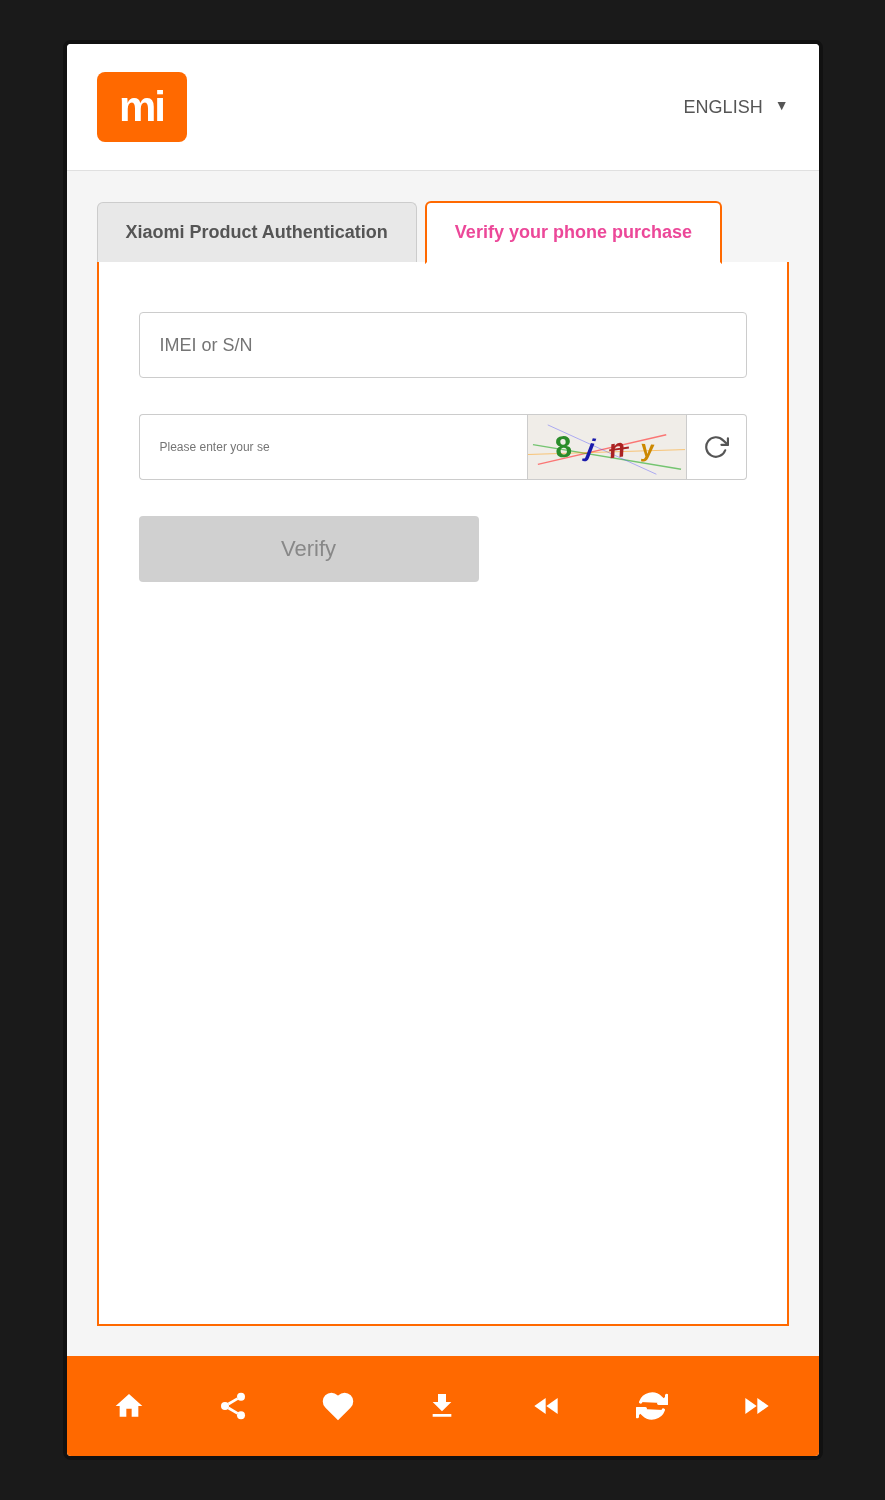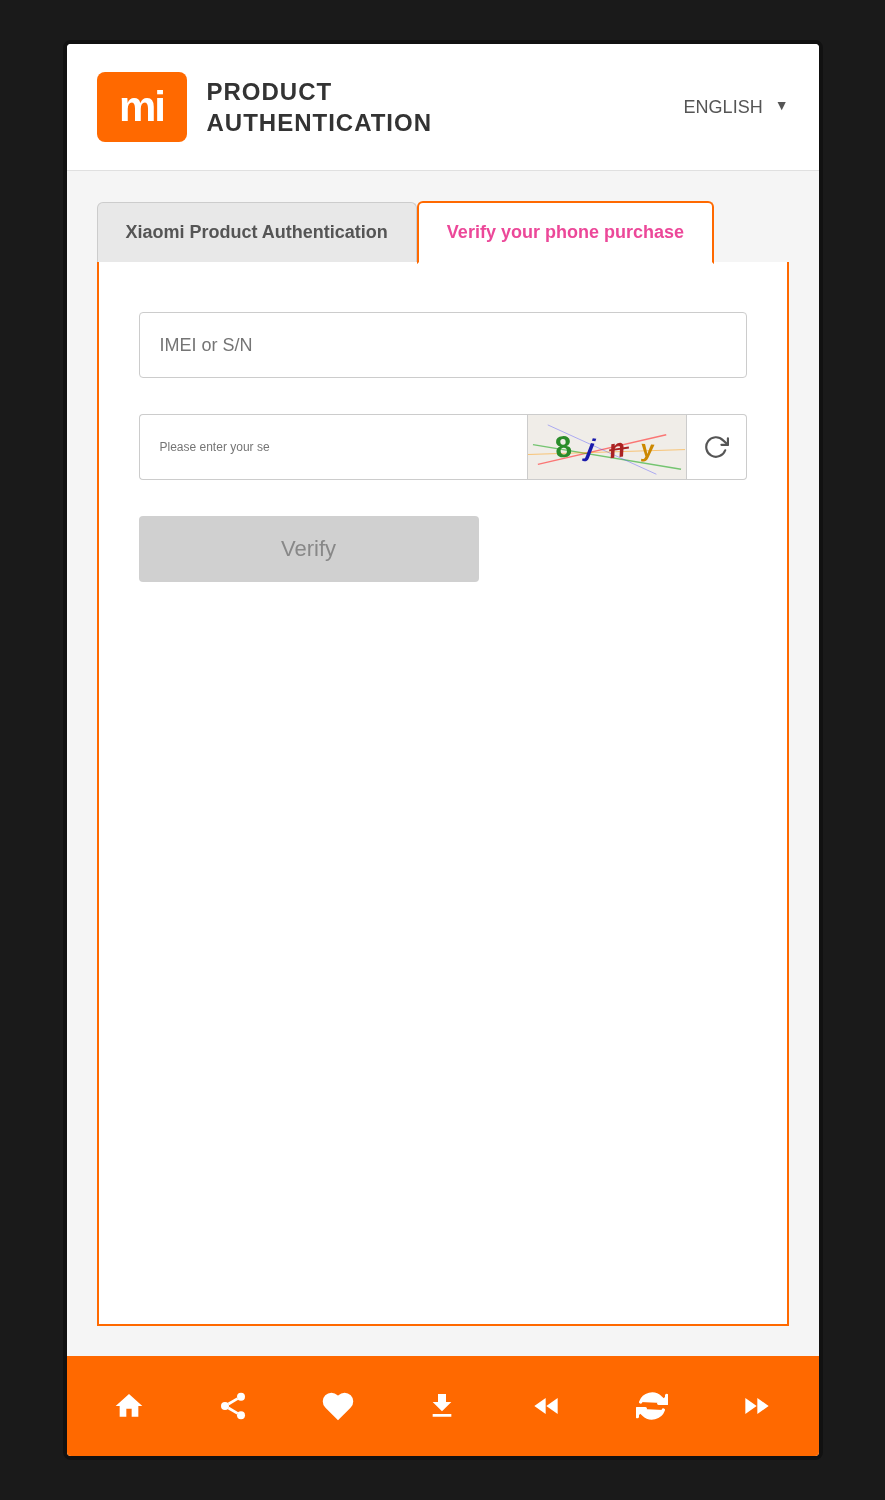--- a/index.html
+++ b/index.html
@@ -82,21 +82,21 @@
       color: #555;
     }
 
     
     .tab-area {
       display: flex;
       align-items: flex-end;
       padding: 0 30px;
       padding-top: 30px;
       background: #f5f5f5;
-      gap: 0;
+      gap: 8px;
     }
 
     .tab {
       padding: 18px 28px;
       font-size: 18px;
       font-weight: 600;
       cursor: pointer;
       border-radius: 6px 6px 0 0;
       line-height: 1.3;
       text-align: center;
@@ -263,24 +263,20 @@
     }
   </style>
 </head>
 <body>
 
 <div class="phone-frame">
 
   <div class="header">
     <div class="header-left">
       <div class="mi-logo">mi</div>
-      <div class="brand-text">
-        <span class="brand-title">PRODUCT</span>
-        <span class="brand-title">AUTHENTICATION</span>
-      </div>
     </div>
     <div class="language-selector">
       <span>ENGLISH</span>
       <span class="chevron-down">▼</span>
     </div>
   </div>
 
   <div class="content-wrapper">
 
     <div class="tab-area">

